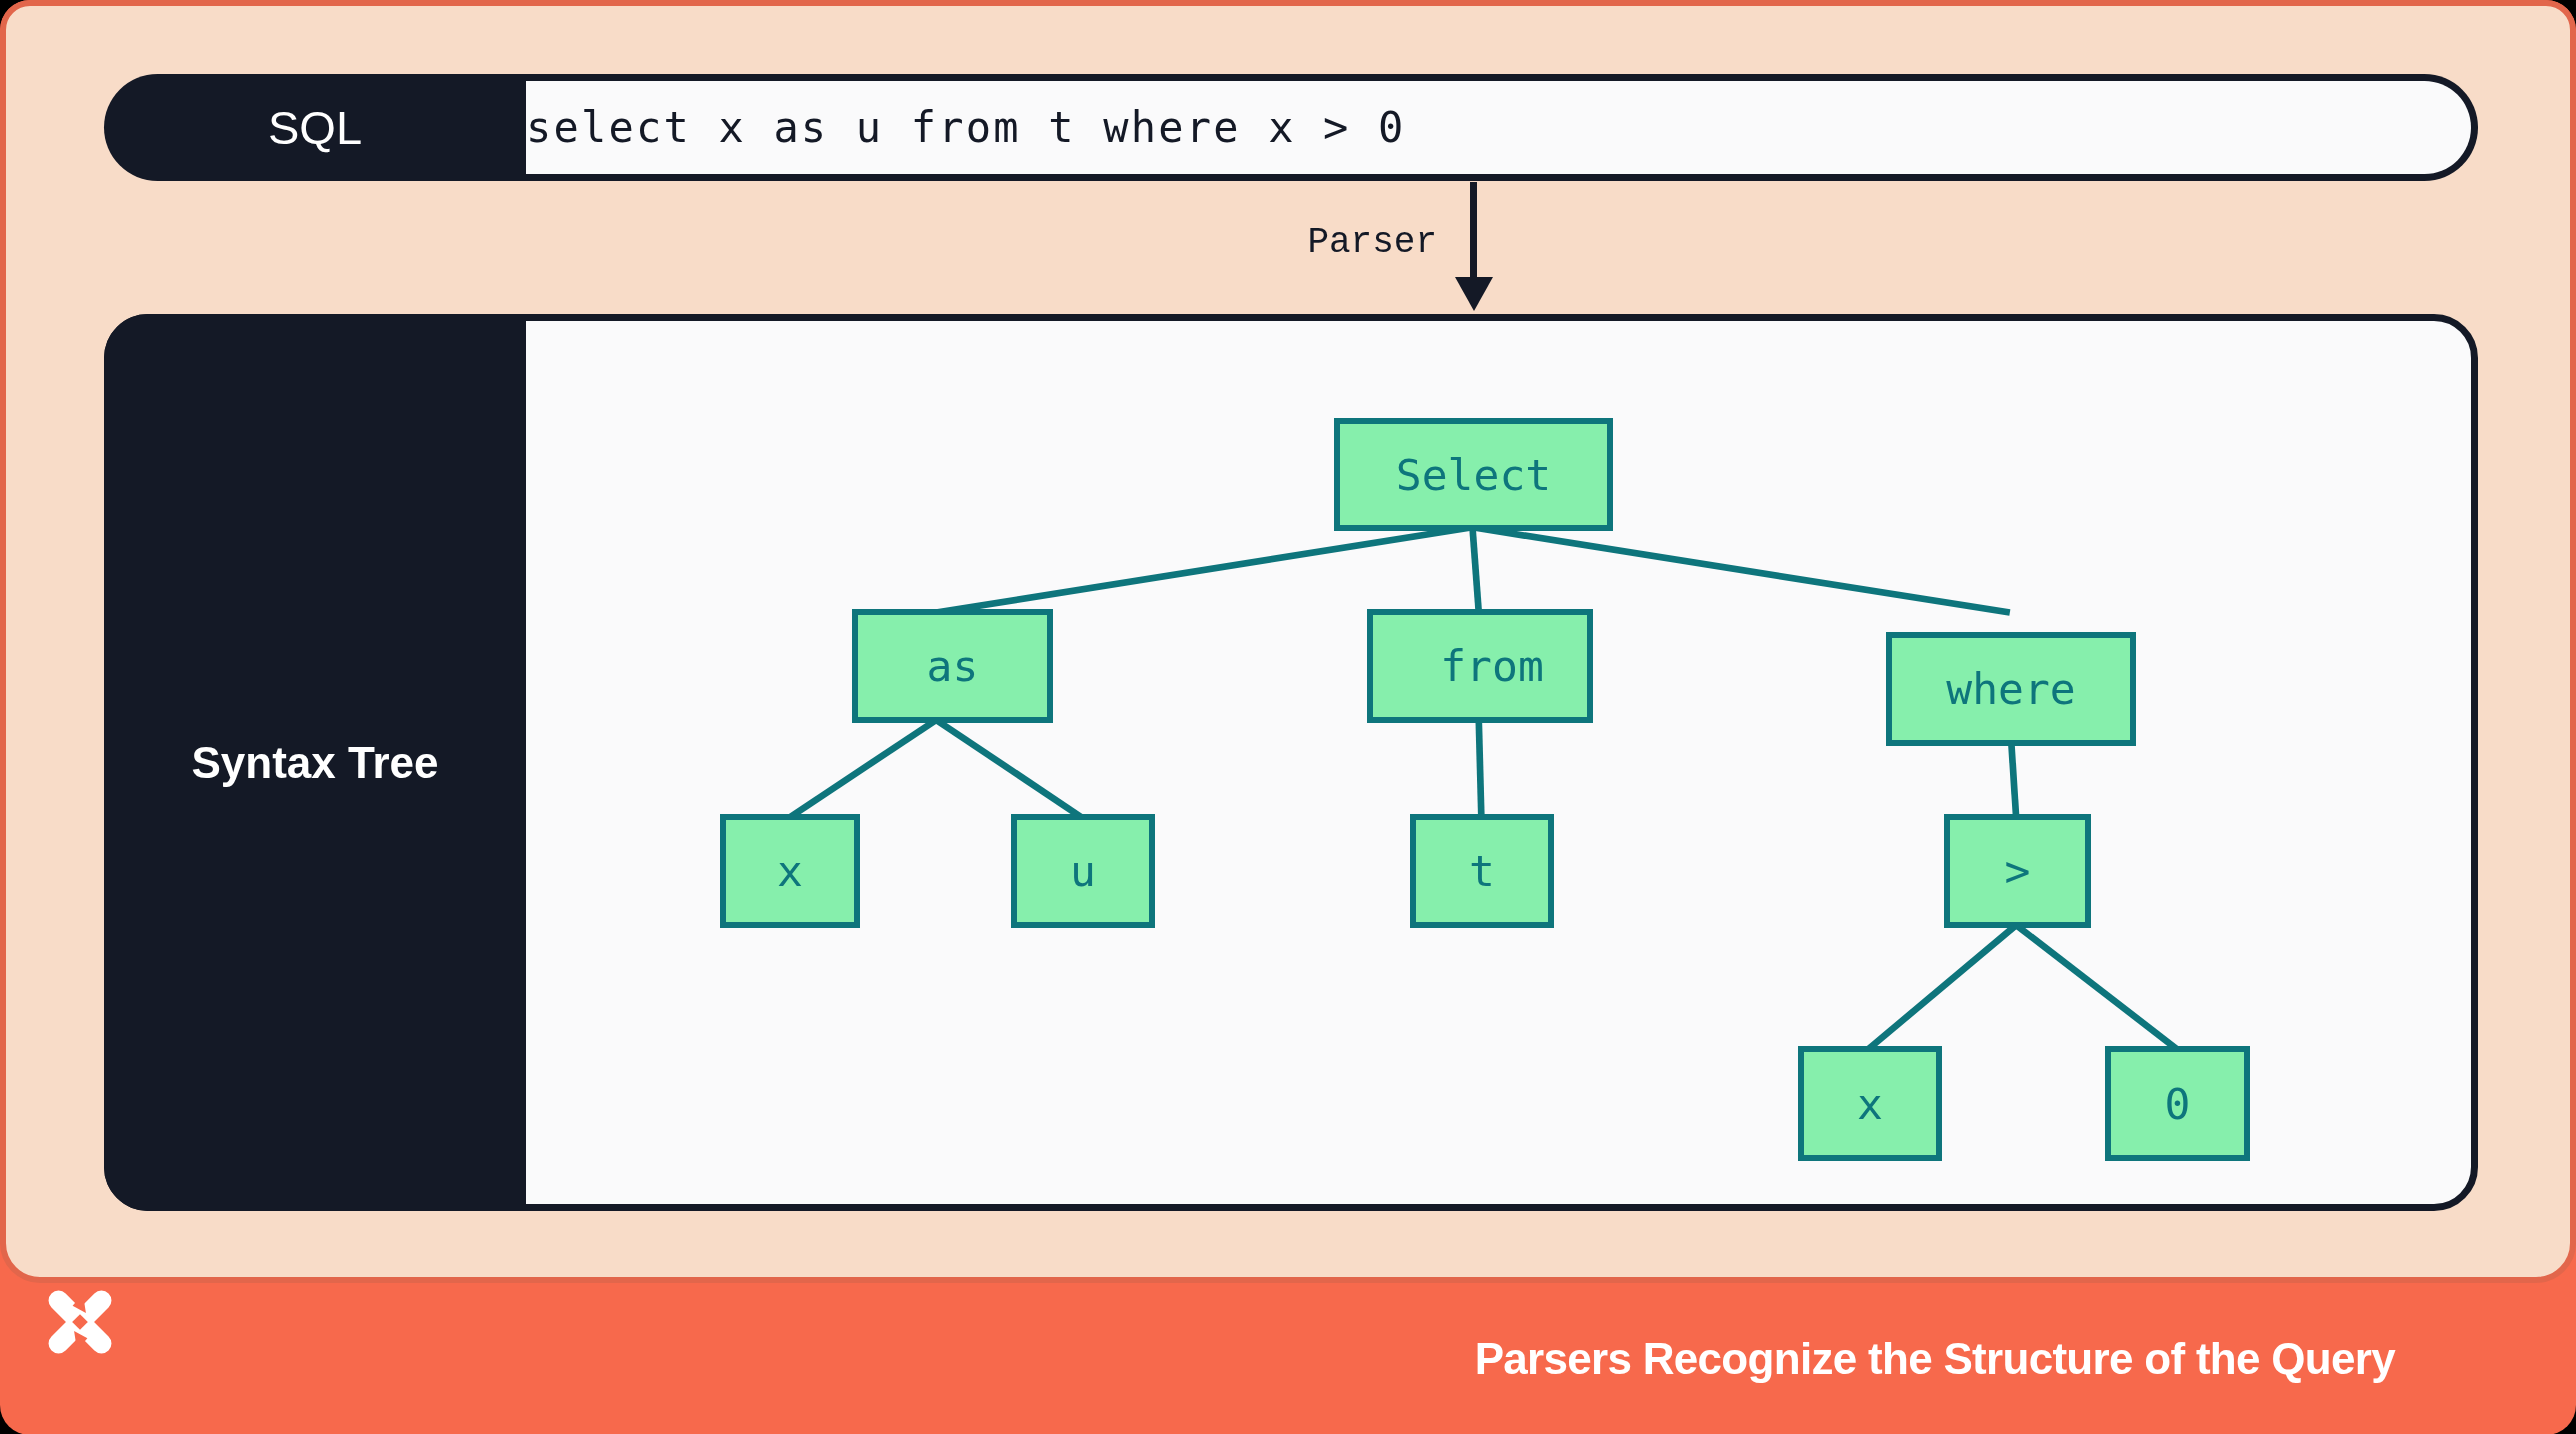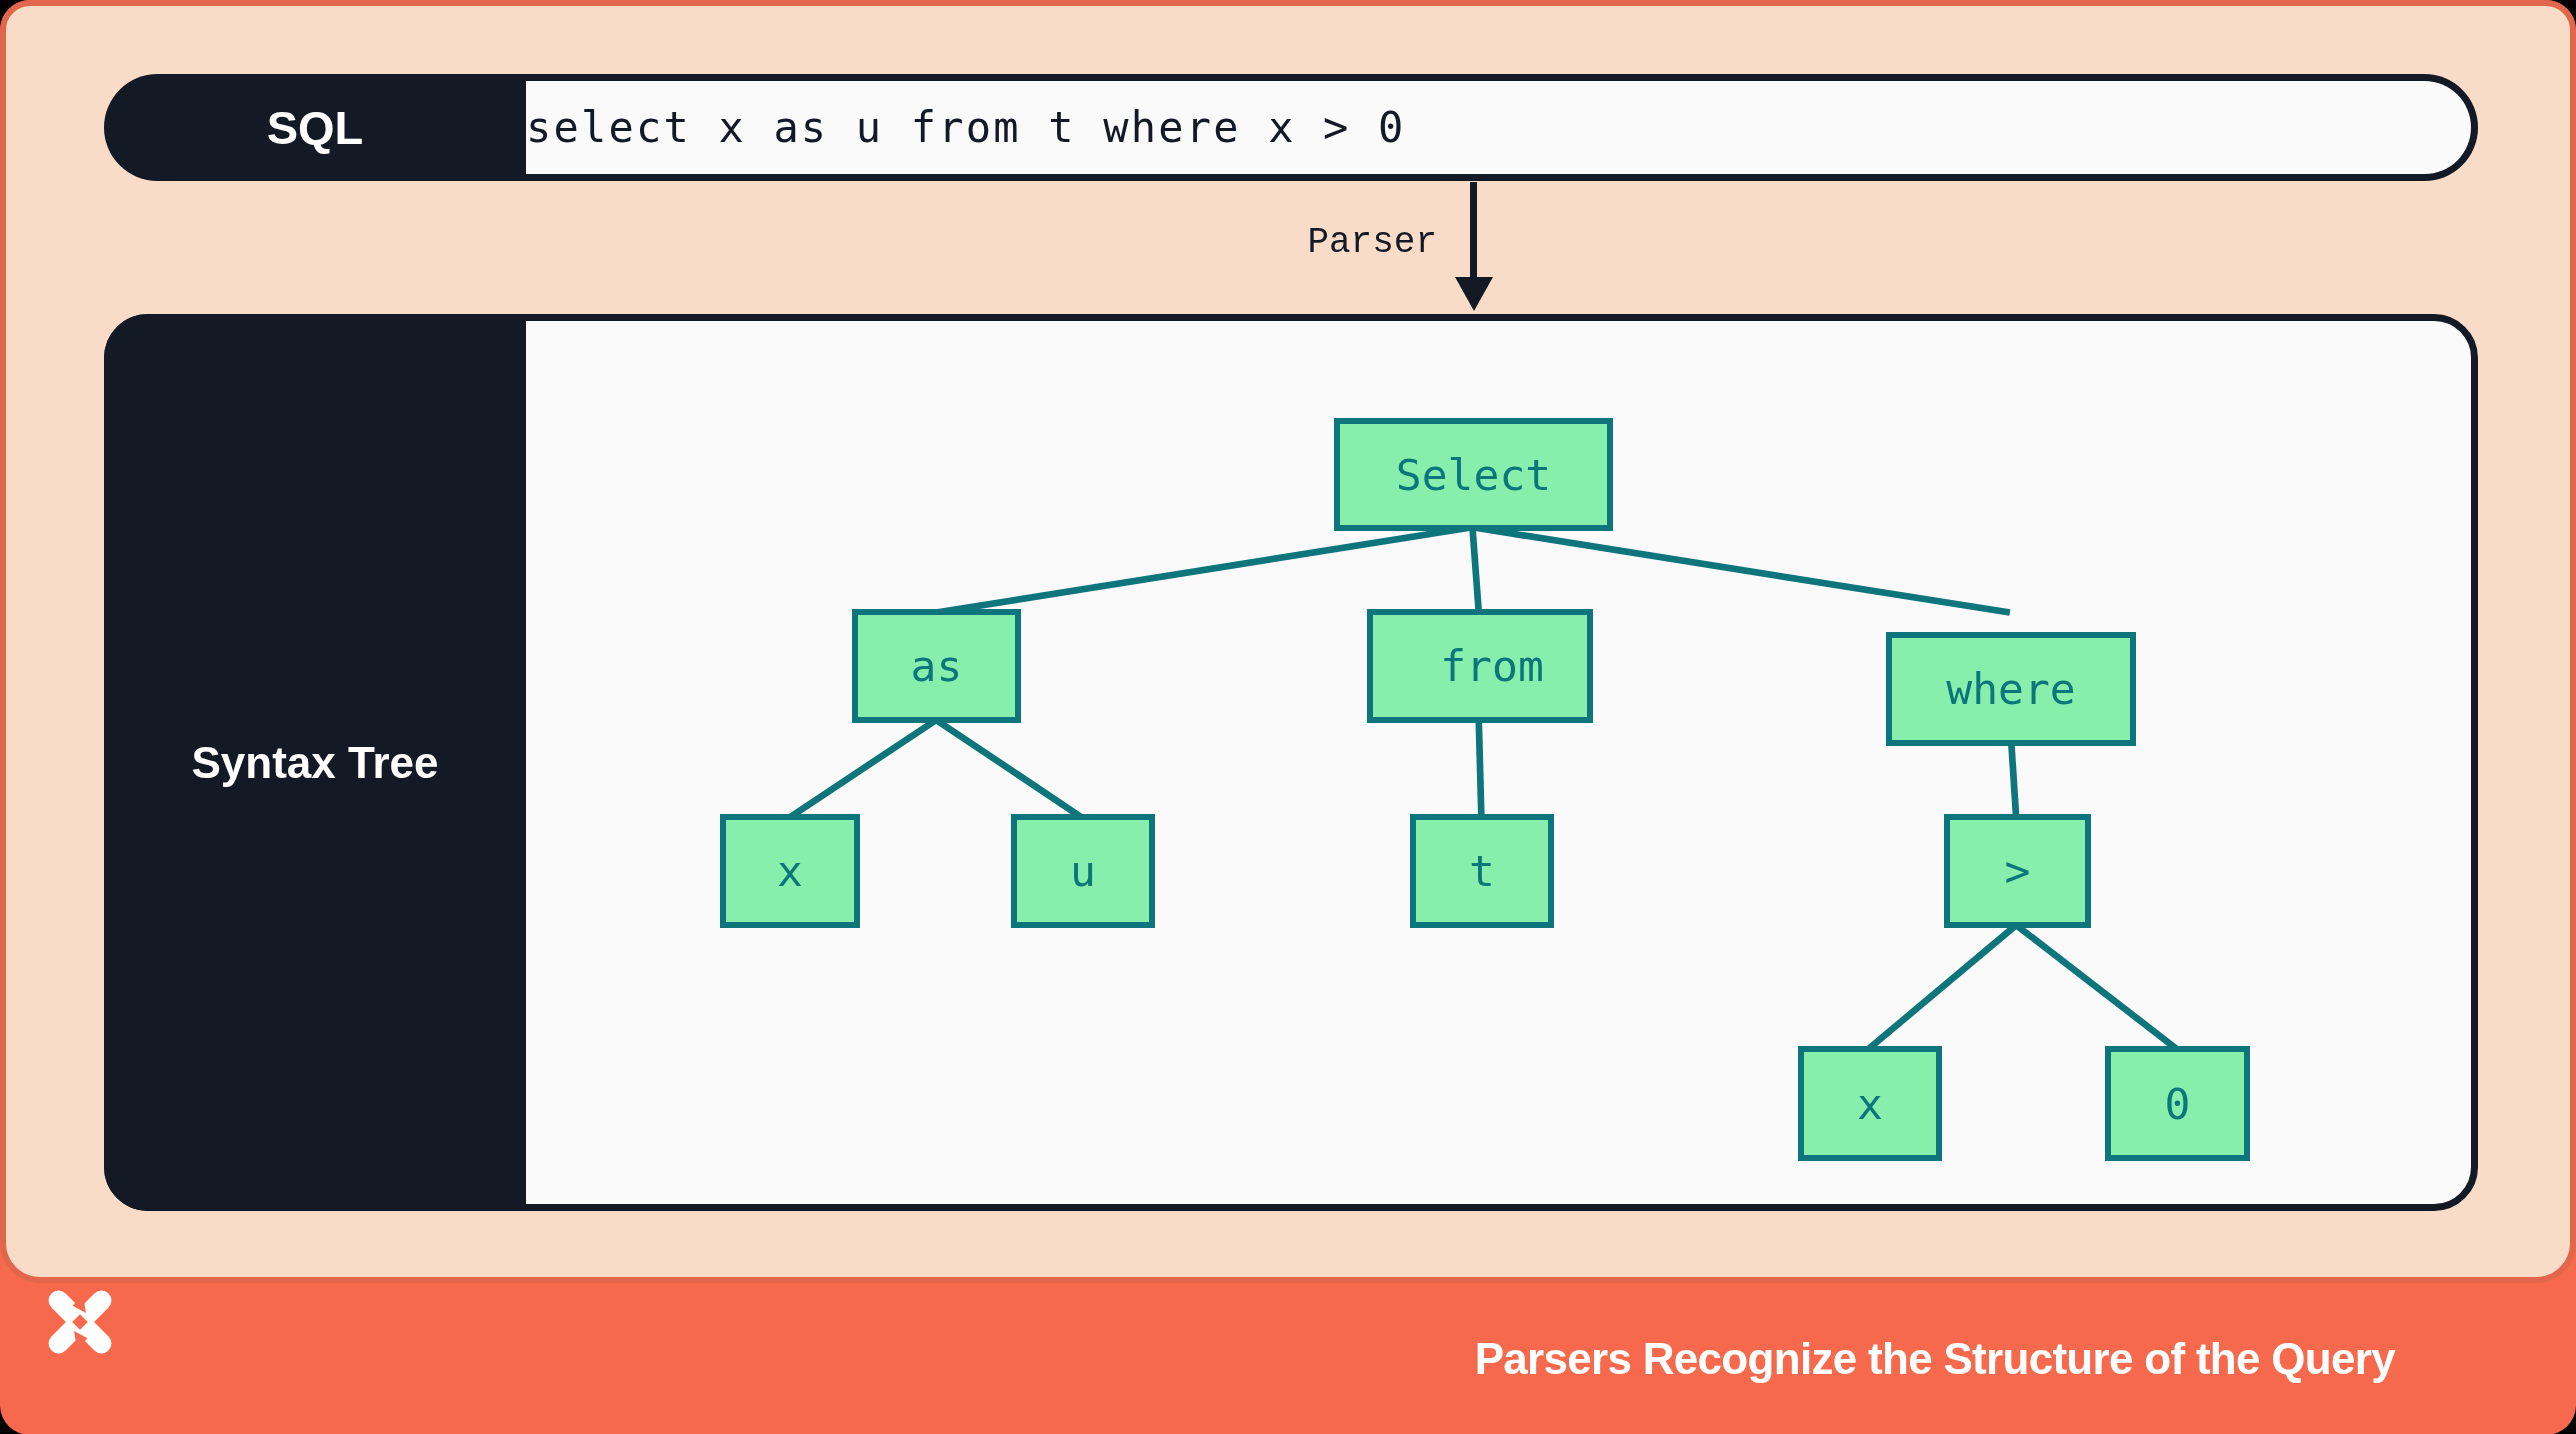--- a/index.html
+++ b/index.html
@@ -35,21 +35,21 @@
   .sql-pill {
     position: absolute; left: 104px; top: 74px;
     width: 2374px; height: 107px;
     background: var(--navy);
     border-radius: 56px;
   }
   .sql-label {
     position: absolute; left: 0; top: 0;
     width: 422px; height: 100%;
     display: flex; align-items: center; justify-content: center;
-    color: #fff; font-weight: bold; font-size: 47px;
+    color: #fff; font-weight: normal; font-size: 47px;
   }
   .sql-query {
     position: absolute; left: 422px; top: 6.7px; right: 6.7px; bottom: 6.7px;
     box-sizing: border-box;
     background: var(--offwhite);
     border-radius: 0 49px 49px 0;
     display: flex; align-items: center;
     font-family: "DejaVu Sans Mono", monospace;
     font-size: 42px; letter-spacing: 2.2px;
     color: var(--navy);
@@ -148,21 +148,21 @@
       <line x1="1847" y1="288" x2="2572.5" y2="403"></line>
       <line x1="1123" y1="548" x2="924.5" y2="680"></line>
       <line x1="1123" y1="548" x2="1320" y2="680"></line>
       <line x1="1855.5" y1="548" x2="1859" y2="680"></line>
       <line x1="2572.5" y1="548" x2="2581" y2="680"></line>
       <line x1="2581" y1="825" x2="2382" y2="992"></line>
       <line x1="2581" y1="825" x2="2797.5" y2="992"></line>
     </svg>
   <div class="tree-nodes">
       <div class="tree-node" style="left: 1334px; top: 418px; width: 279px; height: 113px;">Select</div>
-      <div class="tree-node" style="left: 852px; top: 609px; width: 169px; height: 114px;">as</div>
+      <div class="tree-node" style="left: 852px; top: 609px; width: 201px; height: 114px;">as</div>
       <div class="tree-node" style="left: 1367px; top: 609px; width: 226px; height: 114px; padding-left: 24px;">from</div>
       <div class="tree-node" style="left: 1886px; top: 632px; width: 250px; height: 114px;">where</div>
       <div class="tree-node" style="left: 720px; top: 814px; width: 140px; height: 114px;">x</div>
       <div class="tree-node" style="left: 1011px; top: 814px; width: 144px; height: 114px;">u</div>
       <div class="tree-node" style="left: 1410px; top: 814px; width: 144px; height: 114px;">t</div>
       <div class="tree-node" style="left: 1944px; top: 814px; width: 147px; height: 114px;">&gt;</div>
       <div class="tree-node" style="left: 1798px; top: 1046px; width: 144px; height: 115px;">x</div>
       <div class="tree-node" style="left: 2105px; top: 1046px; width: 145px; height: 115px;">0</div>
     </div>
 

